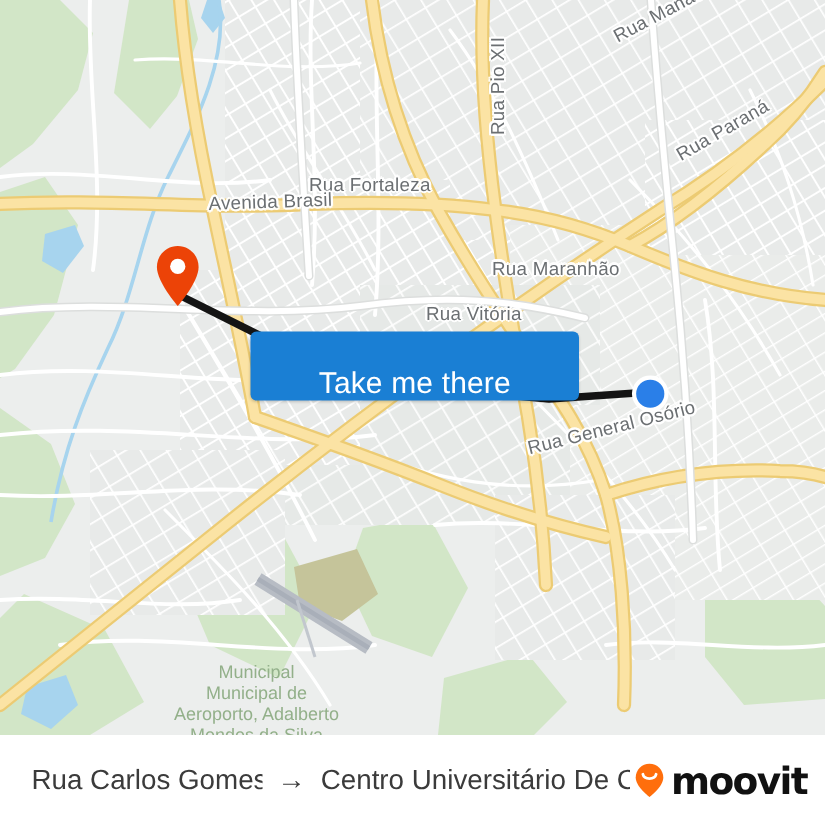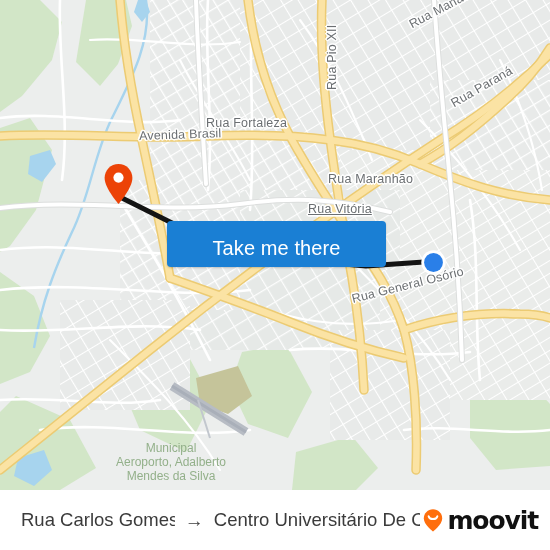--- a/index.html
+++ b/index.html
@@ -87,21 +87,21 @@
     background: #1a7fd4;
     border: none;
     border-radius: 4px;
     color: #ffffff;
     font-family: "Liberation Sans", sans-serif;
     font-size: 20px;
     letter-spacing: .1px;
     text-align: center;
     line-height: 46px;
     cursor: pointer;
-    padding: 4px;
+    padding: 12px;
     box-shadow: 0 1px 2px rgba(0,0,0,.18);
   }
 
   
   #attribution {
     position: absolute;
     left: 0;
     top: 462px;
     width: 550px;
     height: 28px;
@@ -314,26 +314,27 @@
     <div class="road-label" style="left:452px; top:97px; transform:rotate(-30deg); transform-origin:0 50%;">Rua Paraná</div>
 
     <div class="road-label" style="left:332px; top:83px; transform:rotate(-90deg); transform-origin:0 50%;">Rua Pio XII</div>
 
     <div class="road-label" style="left:206px; top:116px;">Rua Fortaleza</div>
 
     <div class="road-label" style="left:139px; top:129px; transform:rotate(-2deg); transform-origin:0 50%;">Avenida Brasil</div>
 
     <div class="road-label" style="left:328px; top:172px;">Rua Maranhão</div>
 
-    <div class="road-label" style="left:308px; top:202px;text-decoration:underline;">Rua Vitória</div>
+    <div class="road-label" style="left:284px; top:202px;">Rua Vitória</div>
 
     <div class="road-label" style="left:352px; top:292px; transform:rotate(-14deg); transform-origin:0 50%;">Rua General Osório</div>
 
     <div class="poi-label" style="left:96px; top:441px; width:150px;">
       <div>Municipal</div>
+      <div>Municipal de</div>
       <div>Aeroporto, Adalberto</div>
       <div>Mendes da Silva</div>
     </div>
 
     <svg id="origin-pin" viewBox="0 0 31 42">
       <path d="M15.5 1 C7.8 1 1.6 7.2 1.6 15 C1.6 25.2 15.5 41 15.5 41 C15.5 41 29.4 25.2 29.4 15 C29.4 7.2 23.2 1 15.5 1 Z" fill="#ec4307"></path>
       <circle cx="15.5" cy="14.6" r="5.1" fill="#ffffff"></circle>
     </svg>
 
     <svg id="dest-dot" viewBox="0 0 27 27">

